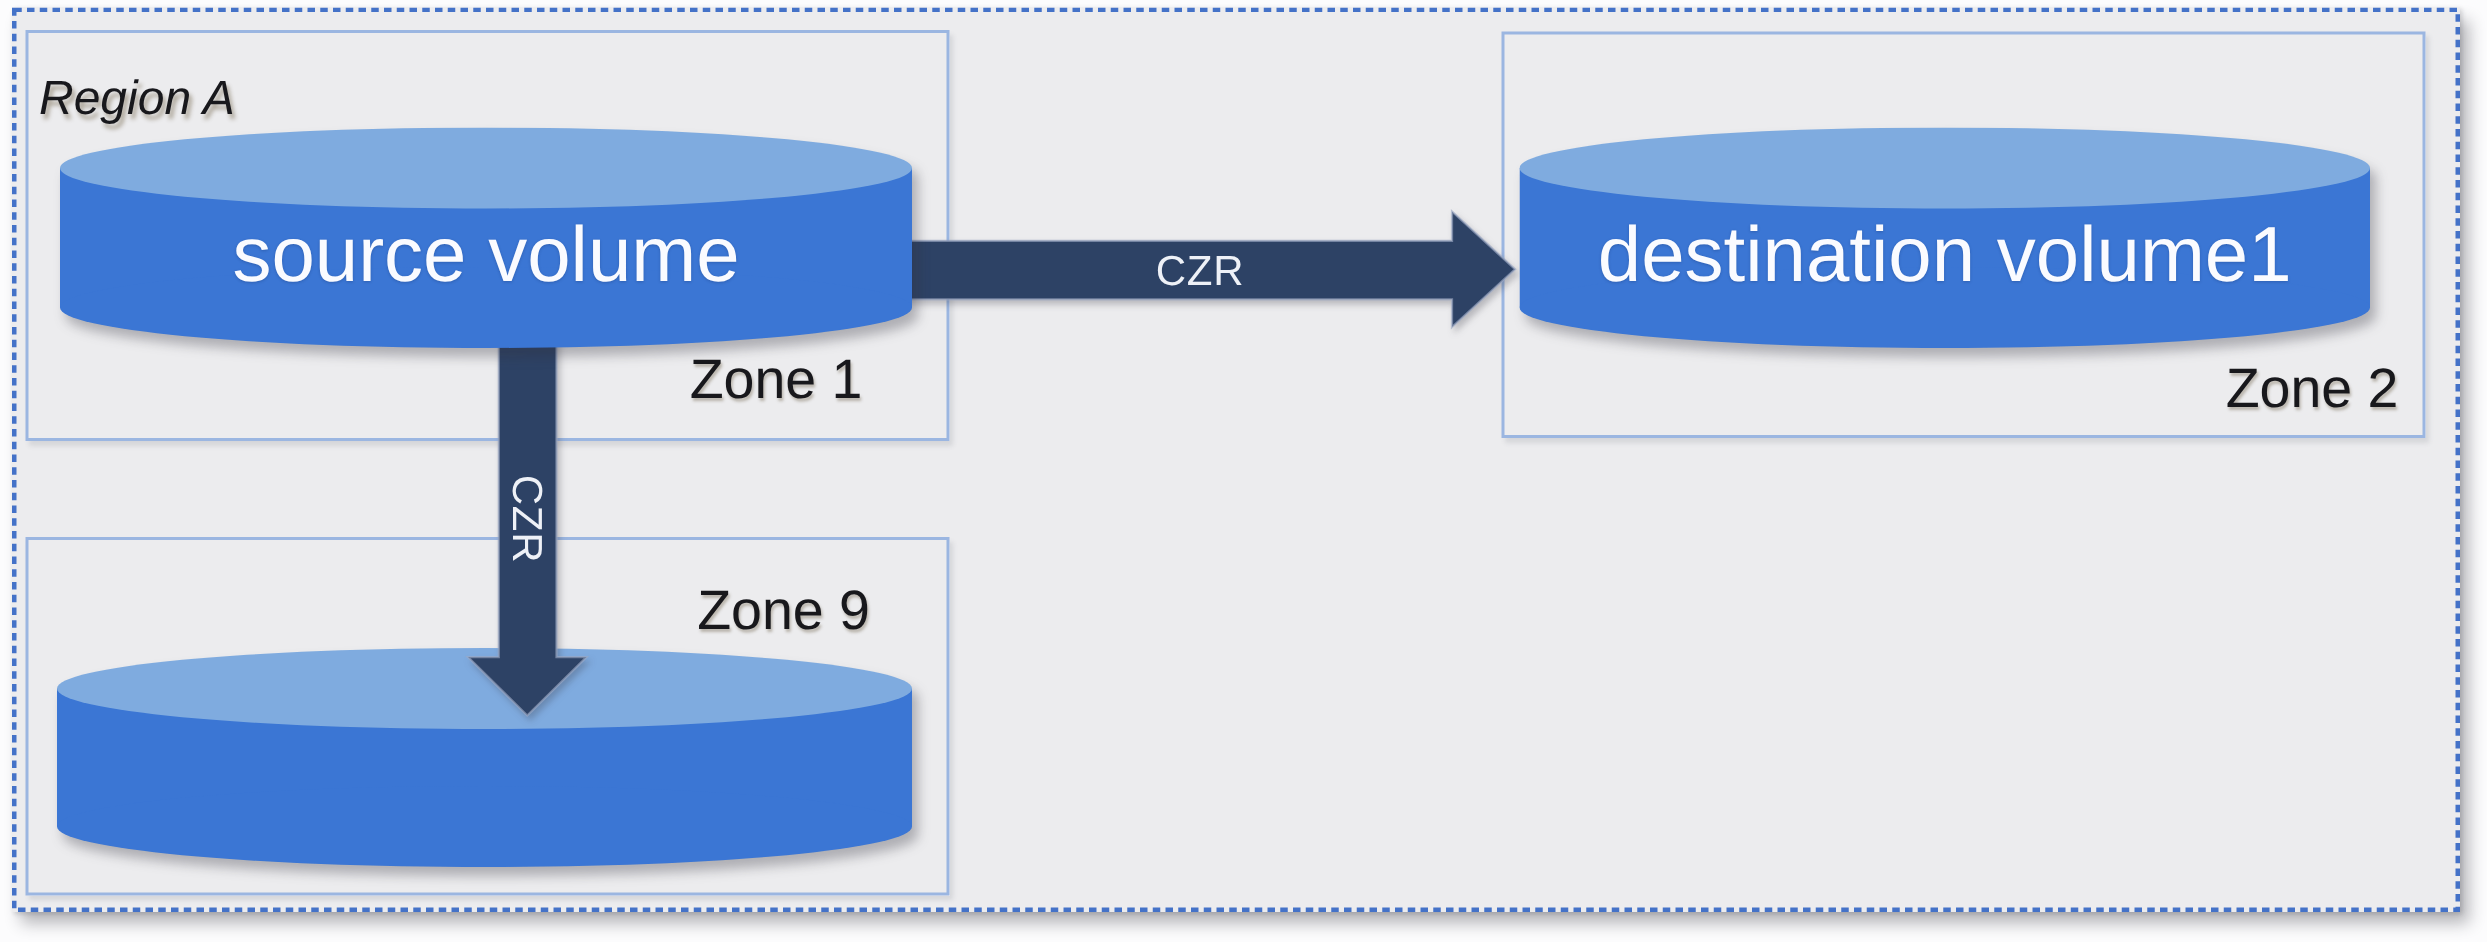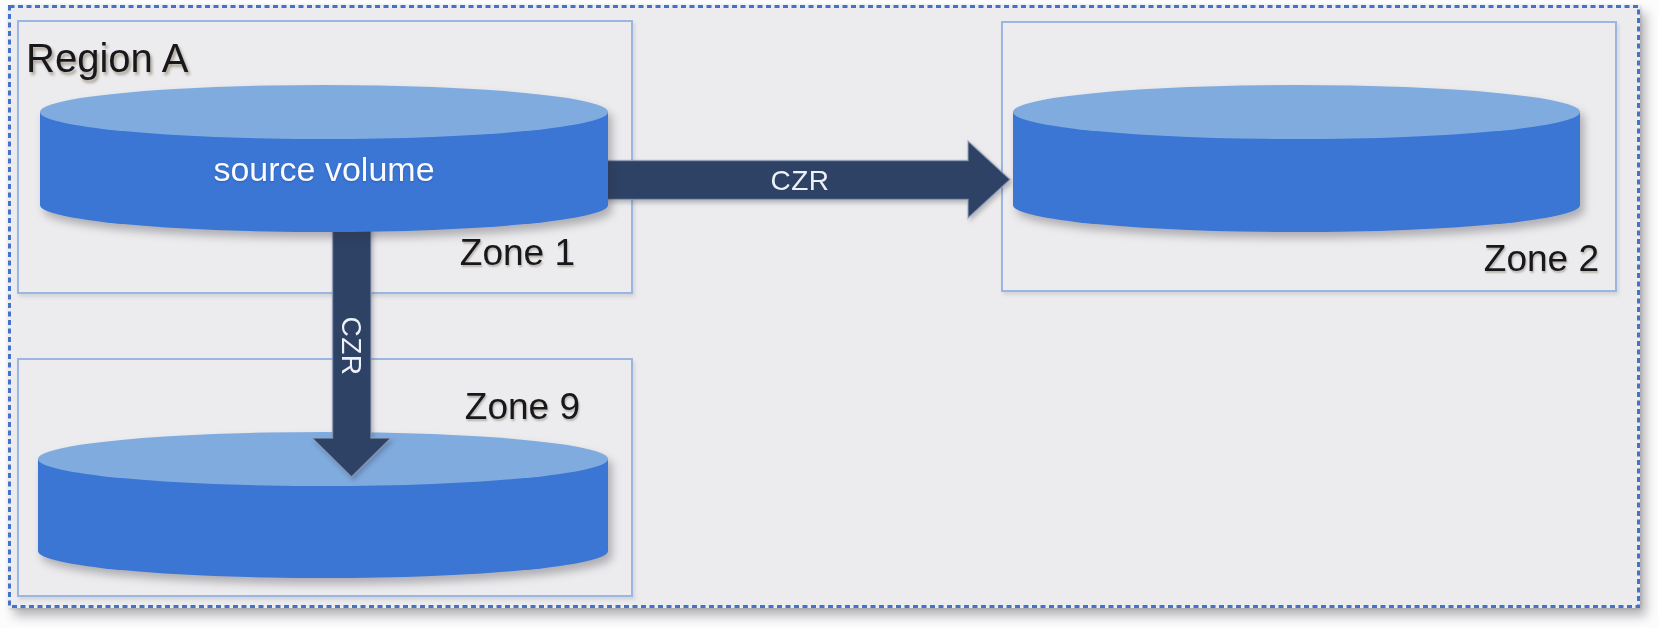--- a/index.html
+++ b/index.html
@@ -28,24 +28,25 @@
     position:absolute; left:8px; top:5px; width:1632px; height:603px;
     background: var(--slide_bg);
     box-shadow: 6px 8px 10px rgba(40,40,50,.32), 1px 1px 3px rgba(40,40,50,.18);
   }
   .frame-dash { position:absolute; left:0; top:0; width:100%; height:100%; display:block; }
   .frame-dash rect { fill:none; stroke: var(--frame_border); stroke-width:3; stroke-dasharray:5 3.5; }
 
   .region-group { position:absolute; left:0; top:0; width:100%; height:100%; }
 
   .region-label {
-    position:absolute; left:26px; top:36px;
-    font-size:40px; line-height:1.1; color:var(--label_text);
+    position:absolute; left:26px; top:48px;
+    font-size:32px; line-height:1.1; color:var(--label_text);
     text-shadow: 2px 3px 3px rgba(90,75,45,.45);
     white-space:nowrap;
+    font-style:italic;
   }
 
   .zone-box {
     position:absolute;
     border:2px solid var(--zone_border);
     box-shadow: 2px 3px 3px rgba(90,95,105,.15);
   }
   .zone1 { left:17px; top:20px;  width:616px; height:274px; }
   .zone2 { left:1001px; top:21px; width:616px; height:271px; }
   .zone3 { left:17px; top:358px; width:616px; height:239px; }
@@ -56,21 +57,21 @@
   .zone1 .zone-label { right:56px; bottom:18px; }
   .zone2 .zone-label { right:16px; bottom:10px; }
   .zone3 .zone-label { right:51px; top:26px; }
 
   
   .cyl-svg { position:absolute; display:block; filter: drop-shadow(4px 6px 4px rgba(50,50,60,.33)); }
   .cyl-body { fill: var(--cylinder_body); }
   .cyl-top  { fill: var(--cylinder_top); }
   .cyl-label {
     position:absolute; display:flex; align-items:center; justify-content:center;
-    padding-top:22px; font-size:34px; color:var(--volume_text);
+    padding-top:22px; font-size:52px; color:var(--volume_text);
     text-shadow: 0 1px 2px rgba(10,30,80,.25); white-space:nowrap;
   }
   .src-pos  { left:40px;  top:85px;  width:568px; height:147px; }
   .d1-pos   { left:1013px; top:85px; width:567px; height:147px; }
   .d2-pos   { left:38px;  top:432px; width:570px; height:146px; }
 
   
   .arrows-svg { position:absolute; left:0; top:0; width:1658px; height:628px; pointer-events:none; }
   .arrow-shape {
     fill: var(--arrow_fill);
@@ -128,15 +129,16 @@
       <ellipse class="cyl-top" cx="284" cy="27" rx="284" ry="27"></ellipse>
     </svg>
 
     <svg class="cyl-svg d1-pos" width="567" height="147" viewBox="0 0 567 147">
       <rect class="cyl-body" x="0" y="27" width="567" height="93"></rect>
       <ellipse class="cyl-body" cx="283.5" cy="120" rx="283.5" ry="27"></ellipse>
       <ellipse class="cyl-top" cx="283.5" cy="27" rx="283.5" ry="27"></ellipse>
     </svg>
 
     <div class="cyl-label src-pos">source volume</div>
+    <div class="cyl-label d1-pos">destination volume1</div>
 
   </div>
 </div>
 
 </body></html>

